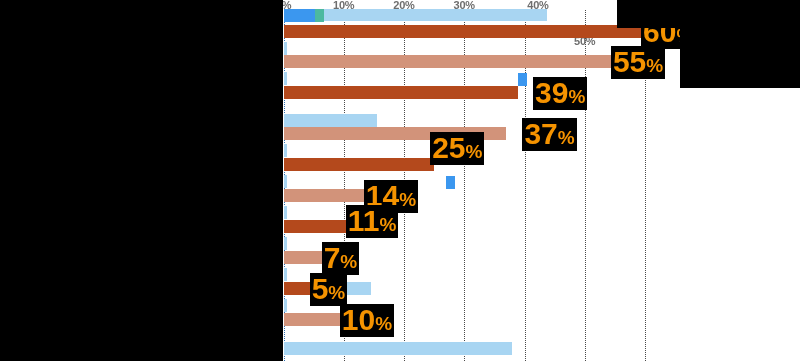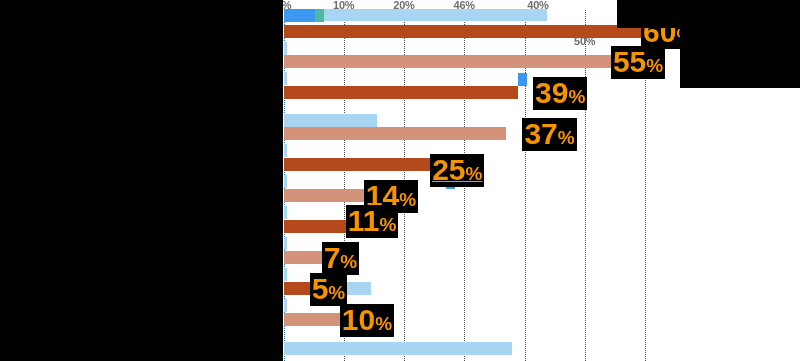--- a/index.html
+++ b/index.html
@@ -49,21 +49,21 @@
         <div class="gridline" style="left: 404px;"></div>
         <div class="gridline" style="left: 464.25px;"></div>
         <div class="gridline" style="left: 524.5px;"></div>
         <div class="gridline" style="left: 584.75px;"></div>
         <div class="gridline" style="left: 645px;"></div>
       </div>
     <div class="axis-labels" id="axis-labels">
         <div class="tick-label" style="left: 283.5px;">0%</div>
         <div class="tick-label" style="left: 343.75px;">10%</div>
         <div class="tick-label" style="left: 404px;">20%</div>
-        <div class="tick-label" style="left: 464.25px;">46%</div>
+        <div class="tick-label" style="left: 464.25px;">30%</div>
         <div class="tick-label" style="left: 538px;">40%</div>
         <div class="tick-label" style="left: 584.75px; margin-top: 36px;">50%</div>
         <div class="tick-label" style="left: 645px;">60%</div>
       </div>
     <div id="bars-layer">
         <div class="bar light" style="left: 283.5px; width: 162.675px; top: 86px;"></div>
         <div class="bar light" style="left: 283.5px; width: 102.425px; top: 158px;"></div>
         <div class="bar light" style="left: 283.5px; width: 90.375px; top: 189px;"></div>
         <div class="bar light" style="left: 283.5px; width: 87.3625px; top: 220px;"></div>
         <div class="bar light" style="left: 283.5px; width: 60.25px; top: 251px;"></div>
@@ -92,21 +92,21 @@
         <div class="bar salmon" style="left: 283.5px; width: 60.25px; top: 313px;"></div>
         <div class="bar light" style="left: 283.5px; width: 228.95px; top: 342px;"></div>
         <div class="bar blue" style="left: 518.475px; width: 8.435px; top: 73px;"></div>
         <div class="bar blue" style="left: 446.175px; width: 8.435px; top: 176px;"></div>
       </div>
     <div id="labels-layer">
         <div class="vlabel" style="left: 641px; top: 16px;"><span class="num">60</span><span class="pct">%</span></div>
         <div class="vlabel" style="left: 610.875px; top: 46px;"><span class="num">55</span><span class="pct">%</span></div>
         <div class="vlabel" style="left: 533px; top: 77px;"><span class="num">39</span><span class="pct">%</span></div>
         <div class="vlabel" style="left: 502.425px; top: 118px; margin-left: 20px;"><span class="num">37</span><span class="pct">%</span></div>
-        <div class="vlabel" style="left: 430.125px; top: 154px; text-decoration: underline;"><span class="num">25</span><span class="pct">%</span></div>
+        <div class="vlabel" style="left: 430.125px; top: 132px;"><span class="num">25</span><span class="pct">%</span></div>
         <div class="vlabel" style="left: 363.85px; top: 180px;"><span class="num">14</span><span class="pct">%</span></div>
         <div class="vlabel" style="left: 345.775px; top: 205px;"><span class="num">11</span><span class="pct">%</span></div>
         <div class="vlabel" style="left: 321.675px; top: 242px;"><span class="num">7</span><span class="pct">%</span></div>
         <div class="vlabel" style="left: 309.625px; top: 273px;"><span class="num">5</span><span class="pct">%</span></div>
         <div class="vlabel" style="left: 339.75px; top: 304px;"><span class="num">10</span><span class="pct">%</span></div>
       </div>
   </div>
 
   <div id="redact-layer">
       <div class="redact" style="left: 0px; top: 0px; width: 283px; height: 361px;"></div>

